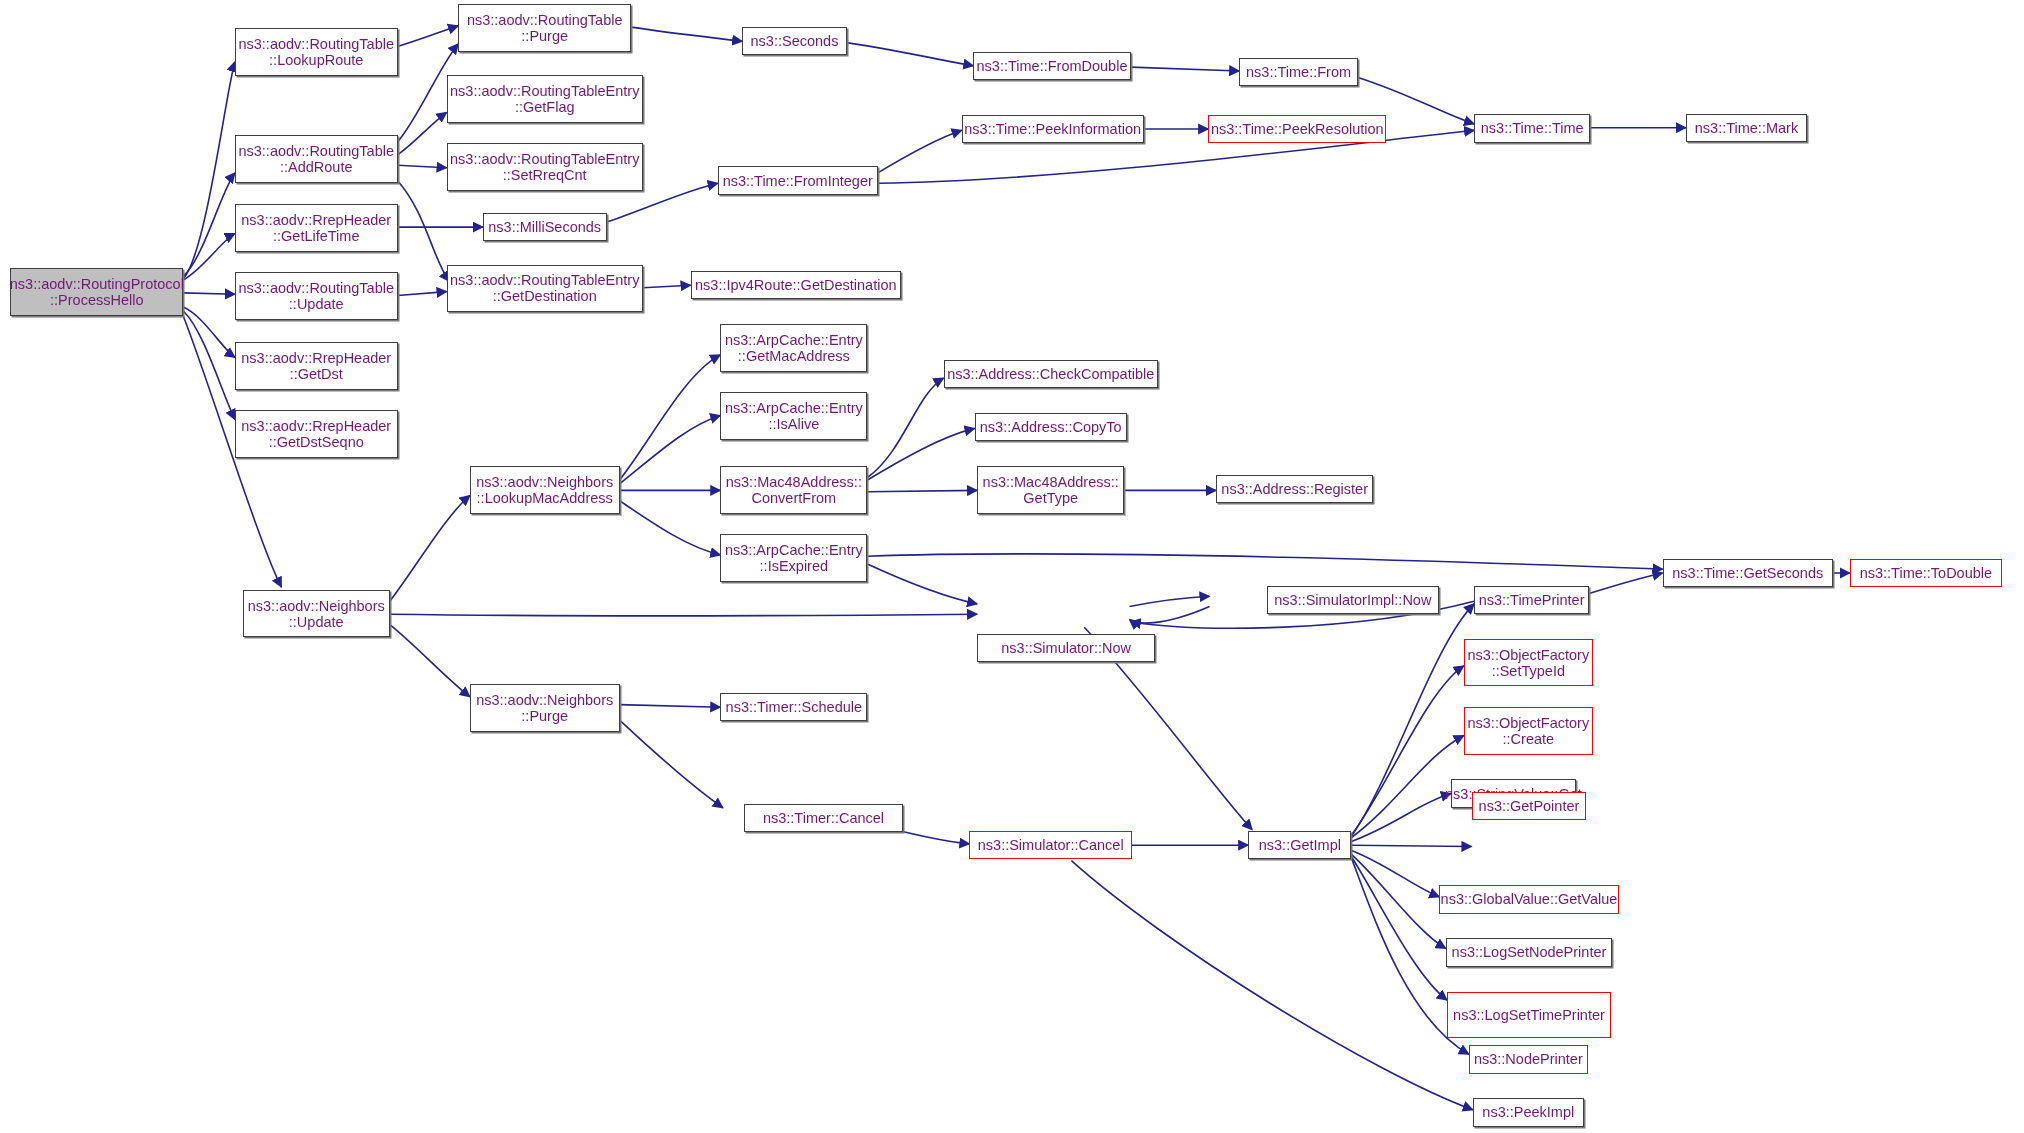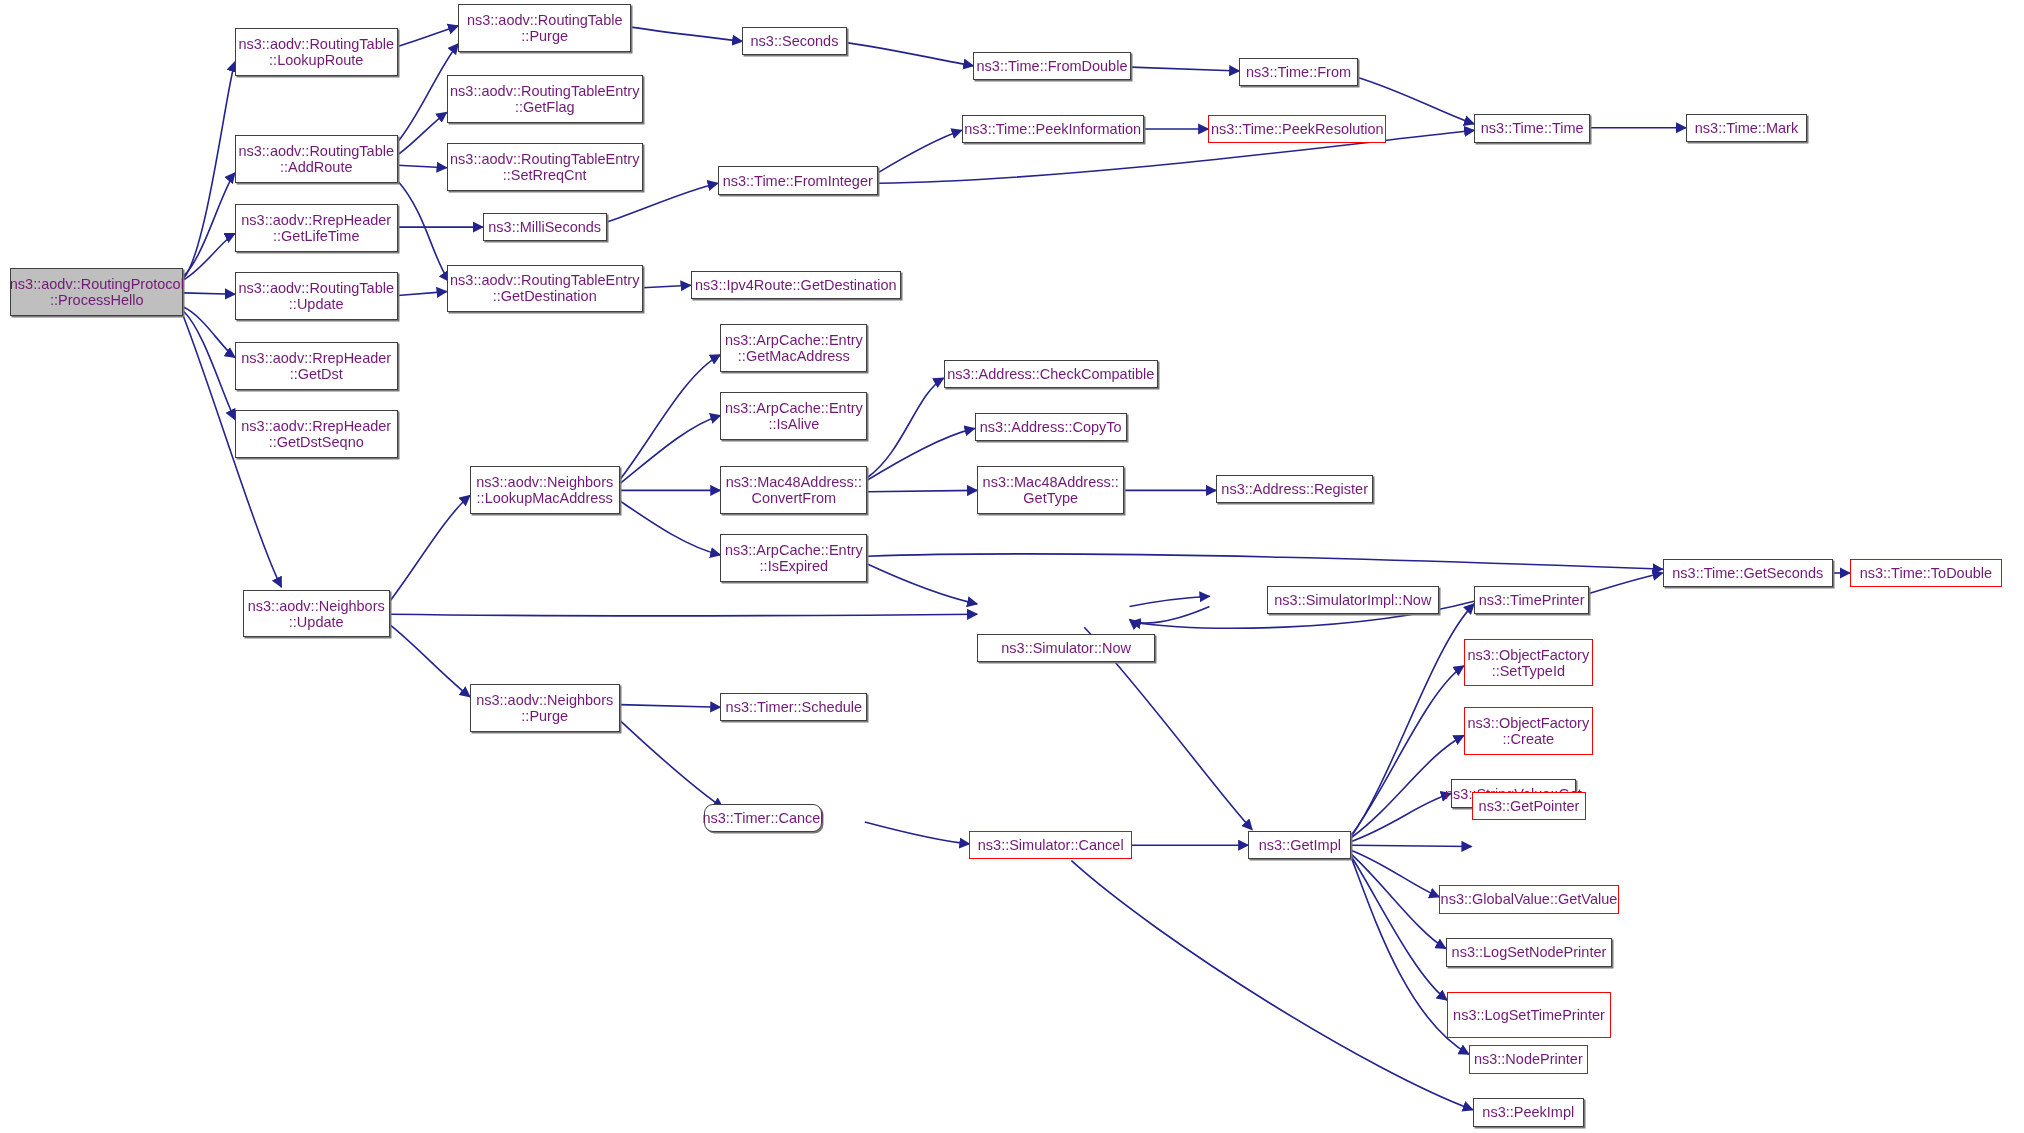--- a/index.html
+++ b/index.html
@@ -160,21 +160,21 @@
       <div class="node" style="left: 720.276px; top: 323.899px; width: 147.153px; height: 47.746px;"><span class="lbl">ns3::ArpCache::Entry
 ::GetMacAddress</span></div>
       <div class="node" style="left: 720.276px; top: 392.292px; width: 147.153px; height: 47.746px;"><span class="lbl">ns3::ArpCache::Entry
 ::IsAlive</span></div>
       <div class="node" style="left: 720.276px; top: 465.846px; width: 147.153px; height: 47.746px;"><span class="lbl">ns3::Mac48Address::
 ConvertFrom</span></div>
       <div class="node" style="left: 720.276px; top: 534.239px; width: 147.153px; height: 47.746px;"><span class="lbl">ns3::ArpCache::Entry
 ::IsExpired</span></div>
       <div class="node" style="left: 977.148px; top: 634px; width: 178px; height: 28.3895px;"><span class="lbl">ns3::Simulator::Now</span></div>
       <div class="node" style="left: 720.276px; top: 692.962px; width: 147.153px; height: 28.3895px;"><span class="lbl">ns3::Timer::Schedule</span></div>
-      <div class="node" style="left: 704px; top: 803.94px; width: 118px; height: 28.3895px; border-radius: 9px;"><span class="lbl">ns3::Timer::Cancel</span></div>
+      <div class="node" style="left: 744px; top: 803.94px; width: 159px; height: 28.3895px;"><span class="lbl">ns3::Timer::Cancel</span></div>
       <div class="node" style="left: 961.658px; top: 114.849px; width: 182.005px; height: 28.3895px;"><span class="lbl">ns3::Time::PeekInformation</span></div>
       <div class="node" style="left: 973.276px; top: 51.6173px; width: 157.48px; height: 28.3895px;"><span class="lbl">ns3::Time::FromDouble</span></div>
       <div class="node" style="left: 943.587px; top: 360.031px; width: 214.276px; height: 28.3895px;"><span class="lbl">ns3::Address::CheckCompatible</span></div>
       <div class="node" style="left: 974.566px; top: 412.938px; width: 152.316px; height: 28.3895px;"><span class="lbl">ns3::Address::CopyTo</span></div>
       <div class="node" style="left: 977.148px; top: 465.846px; width: 147.153px; height: 47.746px;"><span class="lbl">ns3::Mac48Address::
 GetType</span></div>
       <div class="node red" style="left: 969.403px; top: 831.039px; width: 162.643px; height: 28.3895px;"><span class="lbl">ns3::Simulator::Cancel</span></div>
       <div class="node" style="left: 1239.18px; top: 58.0695px; width: 118.755px; height: 28.3895px;"><span class="lbl">ns3::Time::From</span></div>
       <div class="node red" style="left: 1208.2px; top: 114.849px; width: 178.133px; height: 28.3895px;"><span class="lbl">ns3::Time::PeekResolution</span></div>
       <div class="node" style="left: 1215.95px; top: 474.879px; width: 157.48px; height: 28.3895px;"><span class="lbl">ns3::Address::Register</span></div>

